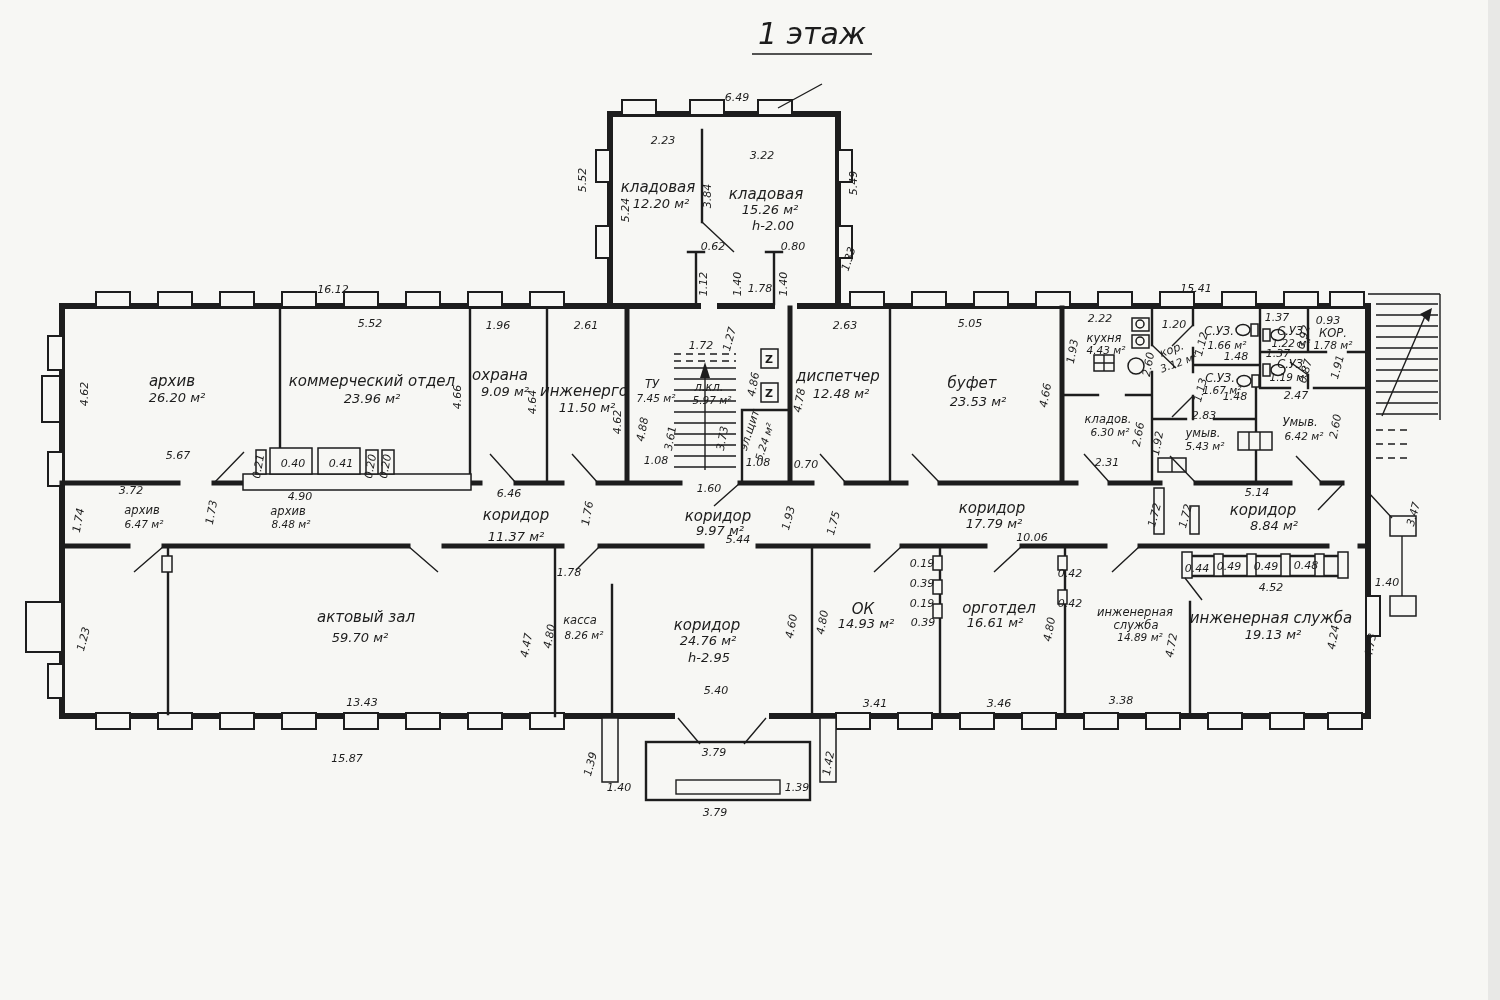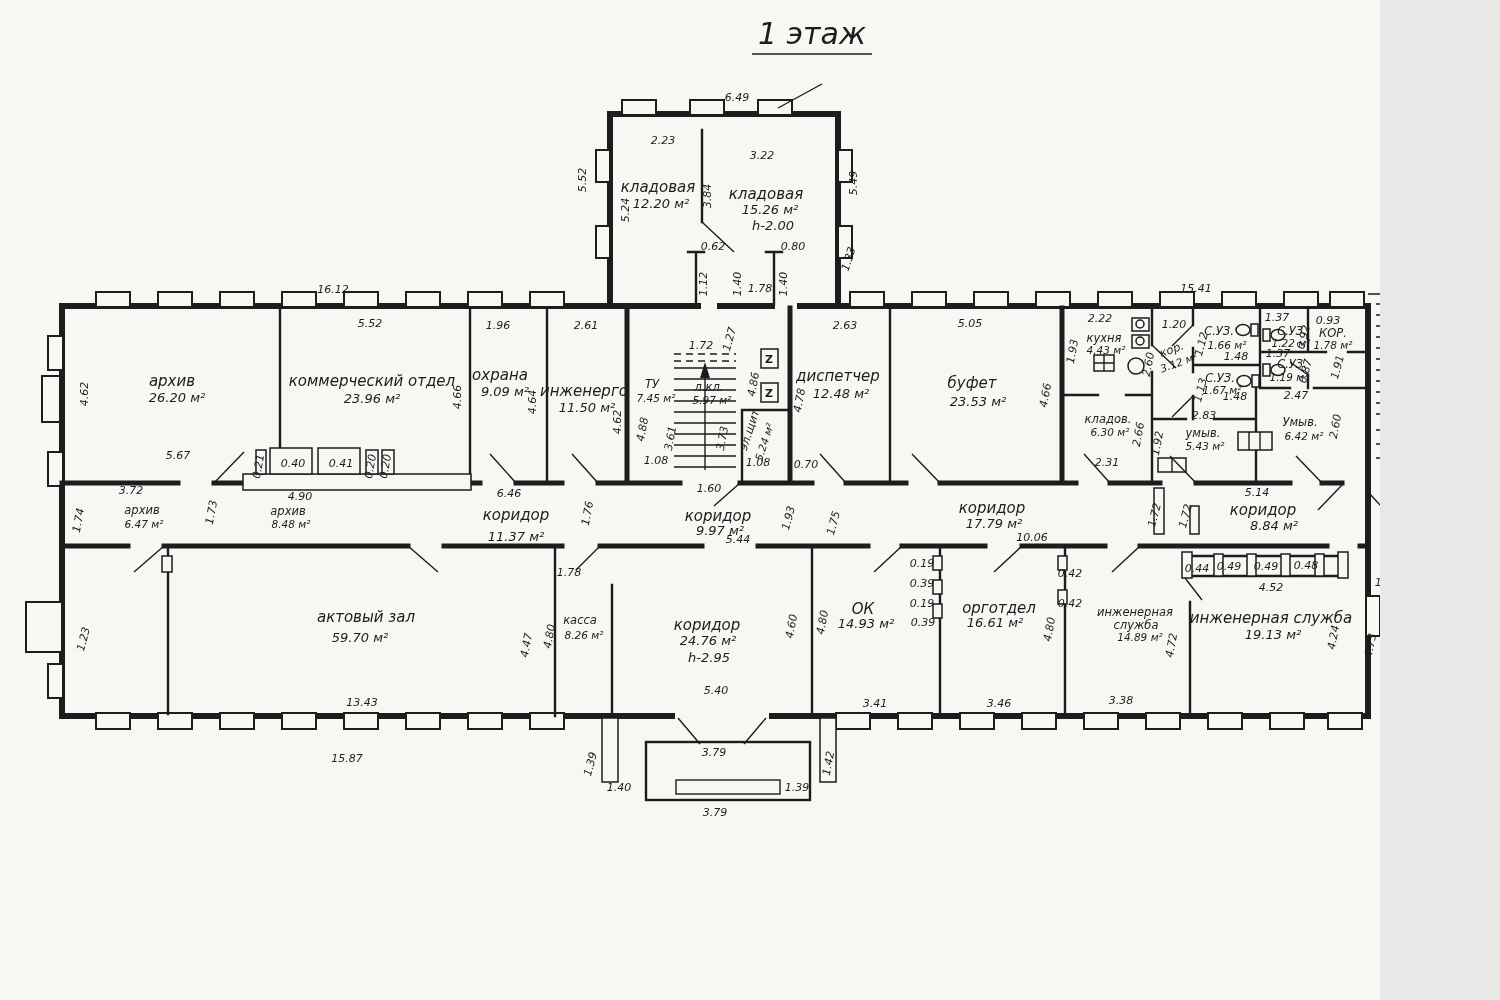--- a/index.html
+++ b/index.html
@@ -1,16 +1,16 @@
 <!DOCTYPE html>
 <html><head>
 <meta charset="utf-8">
 <style>
   html,body{margin:0;padding:0;background:#e8e8e6;}
-  .page{width:1380px;height:1000px;background:#f7f7f4;position:relative;overflow:hidden;}
+  .page{width:1488px;height:1000px;background:#f7f7f4;position:relative;overflow:hidden;}
   svg{position:absolute;left:0;top:0;}
   text{font-family:"DejaVu Sans",sans-serif;font-style:italic;fill:#1d1d1d;text-anchor:middle;}
   .ttl{font-size:30px;}
   .rl{font-size:15px;}
   .ra{font-size:13px;}
   .rs{font-size:11.5px;}
   .rsa{font-size:10.5px;}
   .dm{font-size:11px;}
   .zz{font-size:11px;font-style:normal;font-weight:bold;}
   .outer{stroke:#1d1d1d;stroke-width:6;fill:none;stroke-linecap:square;}

